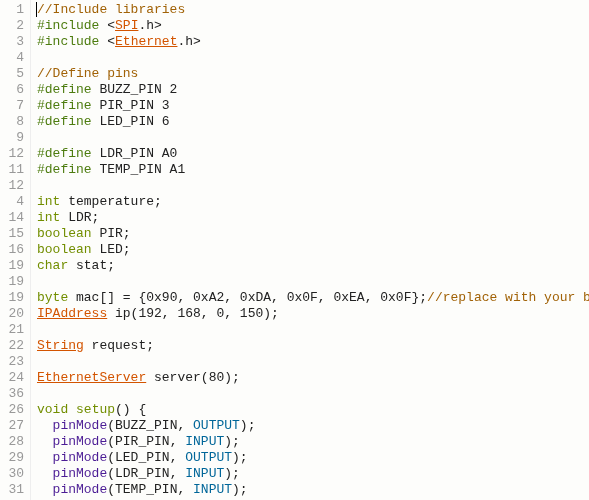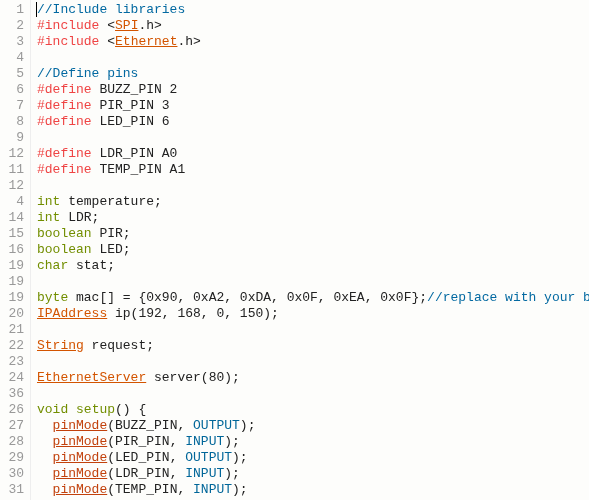--- a/index.html
+++ b/index.html
@@ -24,25 +24,25 @@
     user-select: none;
     background: #fdfdfb;
     border-right: 1px solid #eee;
     min-width: 20px;
   }
   .code {
     padding: 2px 0 2px 6px;
     white-space: pre;
   }
   .line { height: 16px; }
-  .comment { color: #0369a1; }
-  .keyword { color: #ef4444; }
+  .comment { color: #a16207; }
+  .keyword { color: #4d7c0f; }
   .type    { color: #728e00; }
   .libtype { color: #d35400; text-decoration: underline; }
-  .func    { color: #c2410c; text-decoration: underline; }
+  .func    { color: #4c1d95; }
   .const   { color: #006699; }
   .punct   { color: #222; }
   .ident   { color: #222; }
   .cursor  { border-left: 1px solid #000; margin-left: -1px; }
 </style>
 </head>
 <body>
 
 <div class="editor">
   <div class="gutter" id="gutter">

